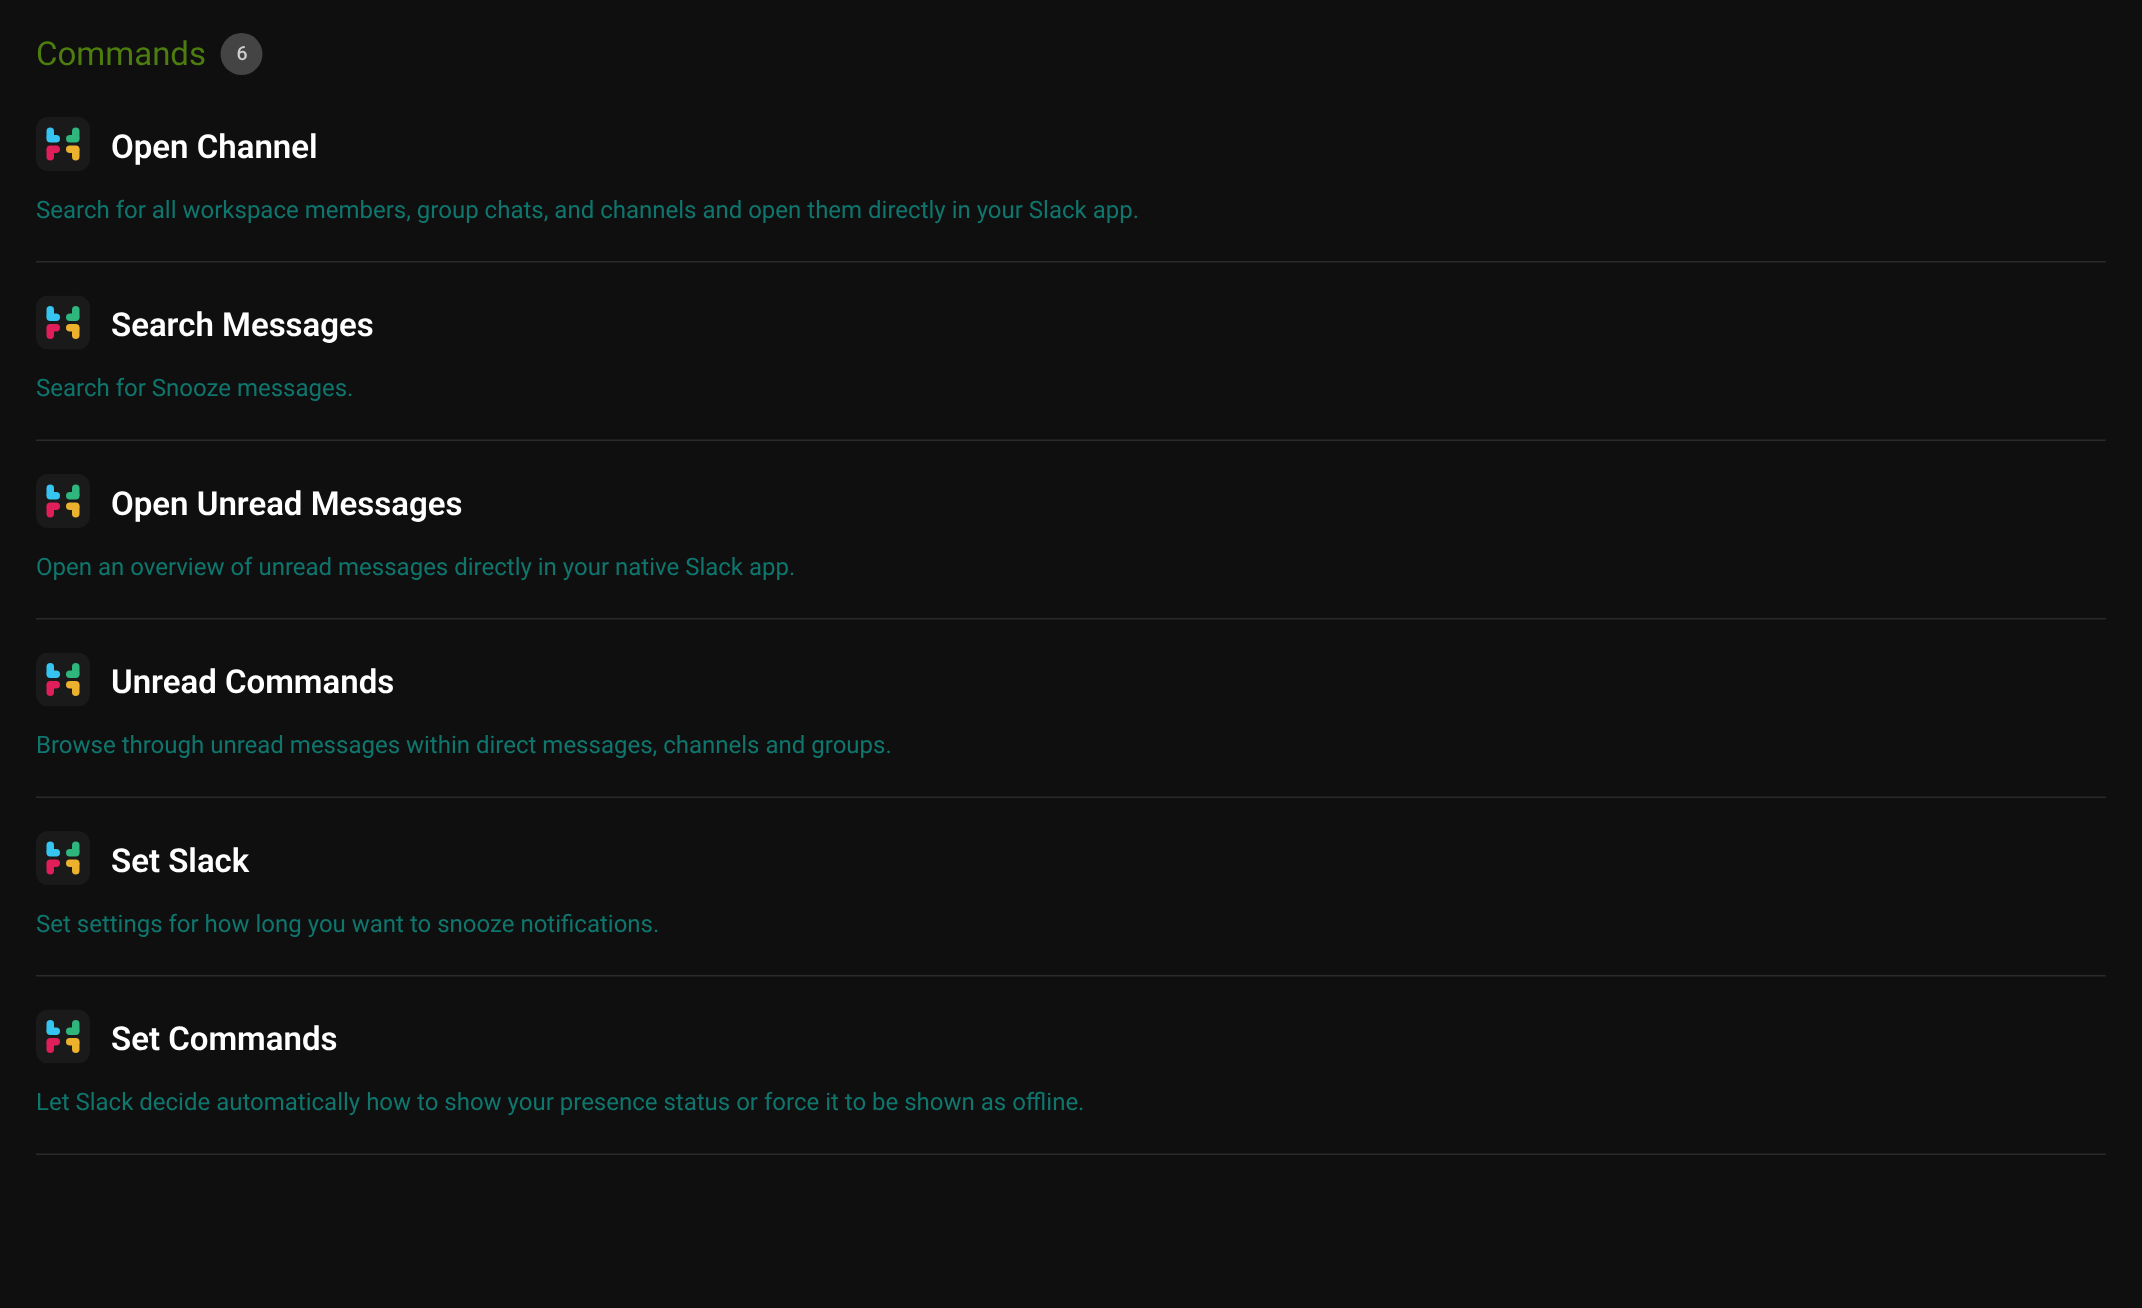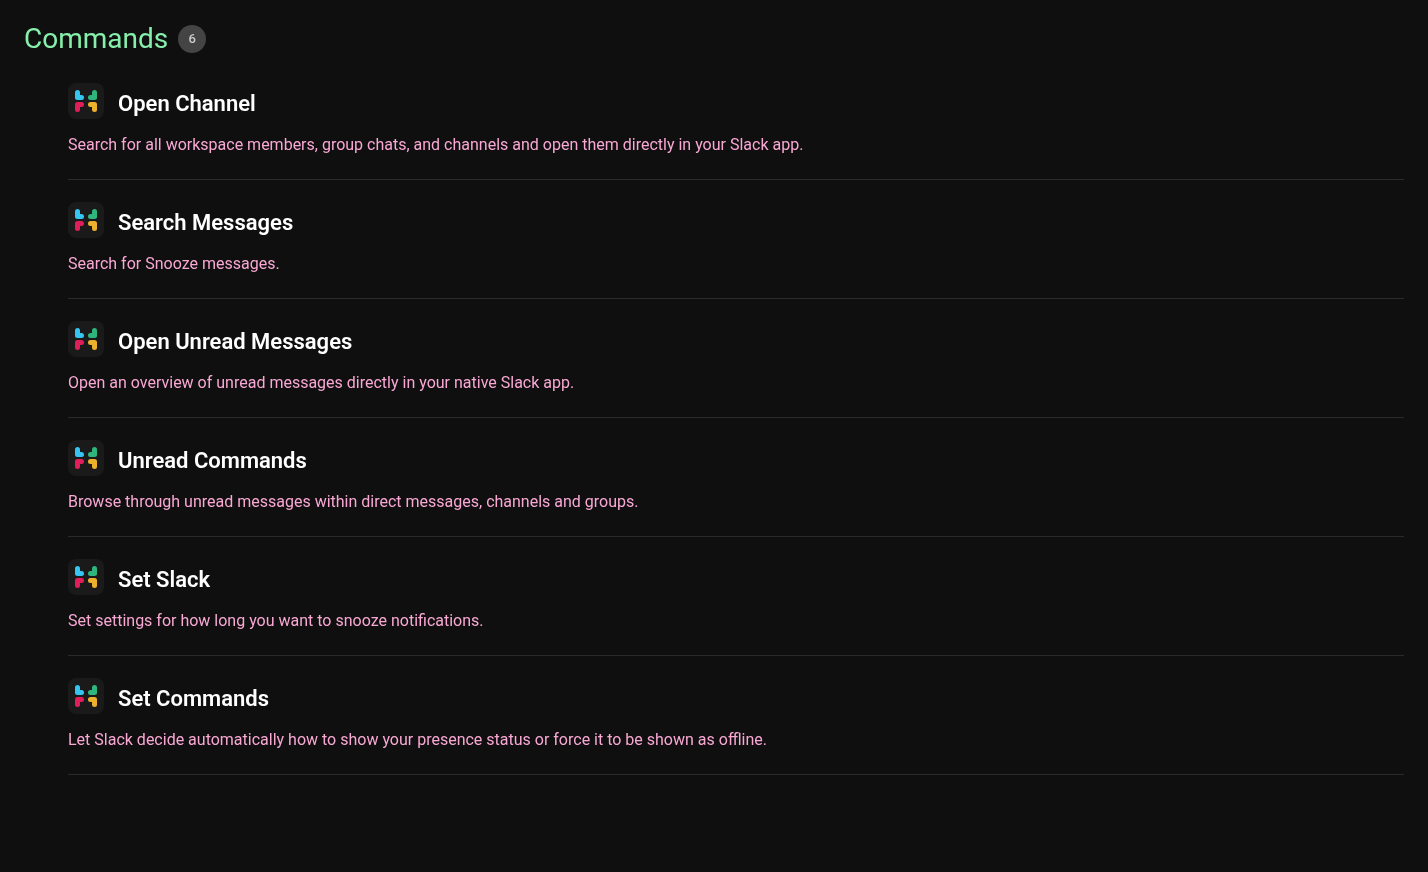--- a/index.html
+++ b/index.html
@@ -18,23 +18,23 @@
     }
 
     .header {
       display: flex;
       align-items: center;
       gap: 10px;
       margin-bottom: 28px;
     }
 
     .header-title {
-      font-size: 28px;
+      font-size: 22px;
       font-weight: 400;
-      color: #86efac;
+      color: #4d7c0f;
     }
 
     .badge {
       background-color: #444444;
       color: #cccccc;
       border-radius: 50%;
       width: 28px;
       height: 28px;
       display: flex;
       align-items: center;
@@ -66,28 +66,27 @@
     }
 
     .command-name {
       font-size: 22px;
       font-weight: 600;
       color: #ffffff;
     }
 
     .command-description {
       font-size: 16px;
-      color: #f9a8d4;
+      color: #0f766e;
       line-height: 1.5;
       padding-left: 0;
     }
 
     .commands-list {
       list-style: none;
-      margin-left: 44px;
     }
   </style>
 </head>
 <body>
 
 <div class="header">
   <span class="header-title">Commands</span>
   <span class="badge">6</span>
 </div>
 

